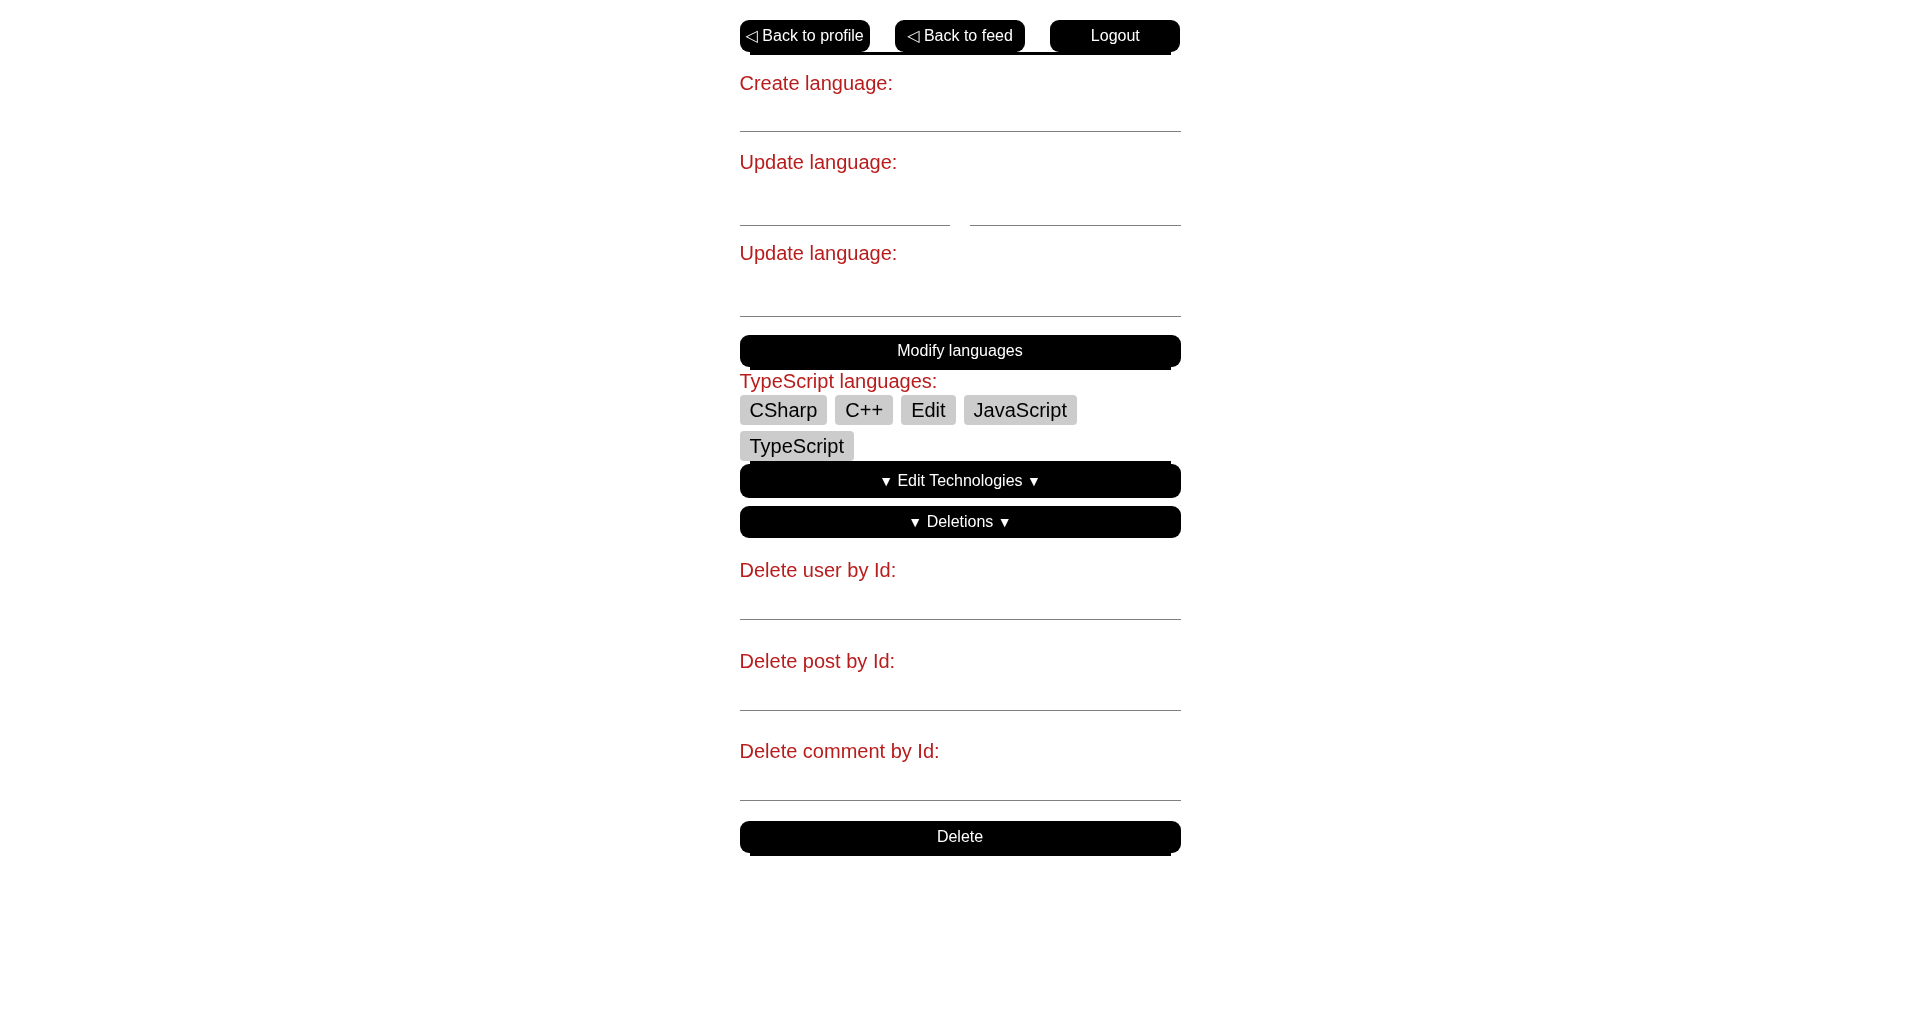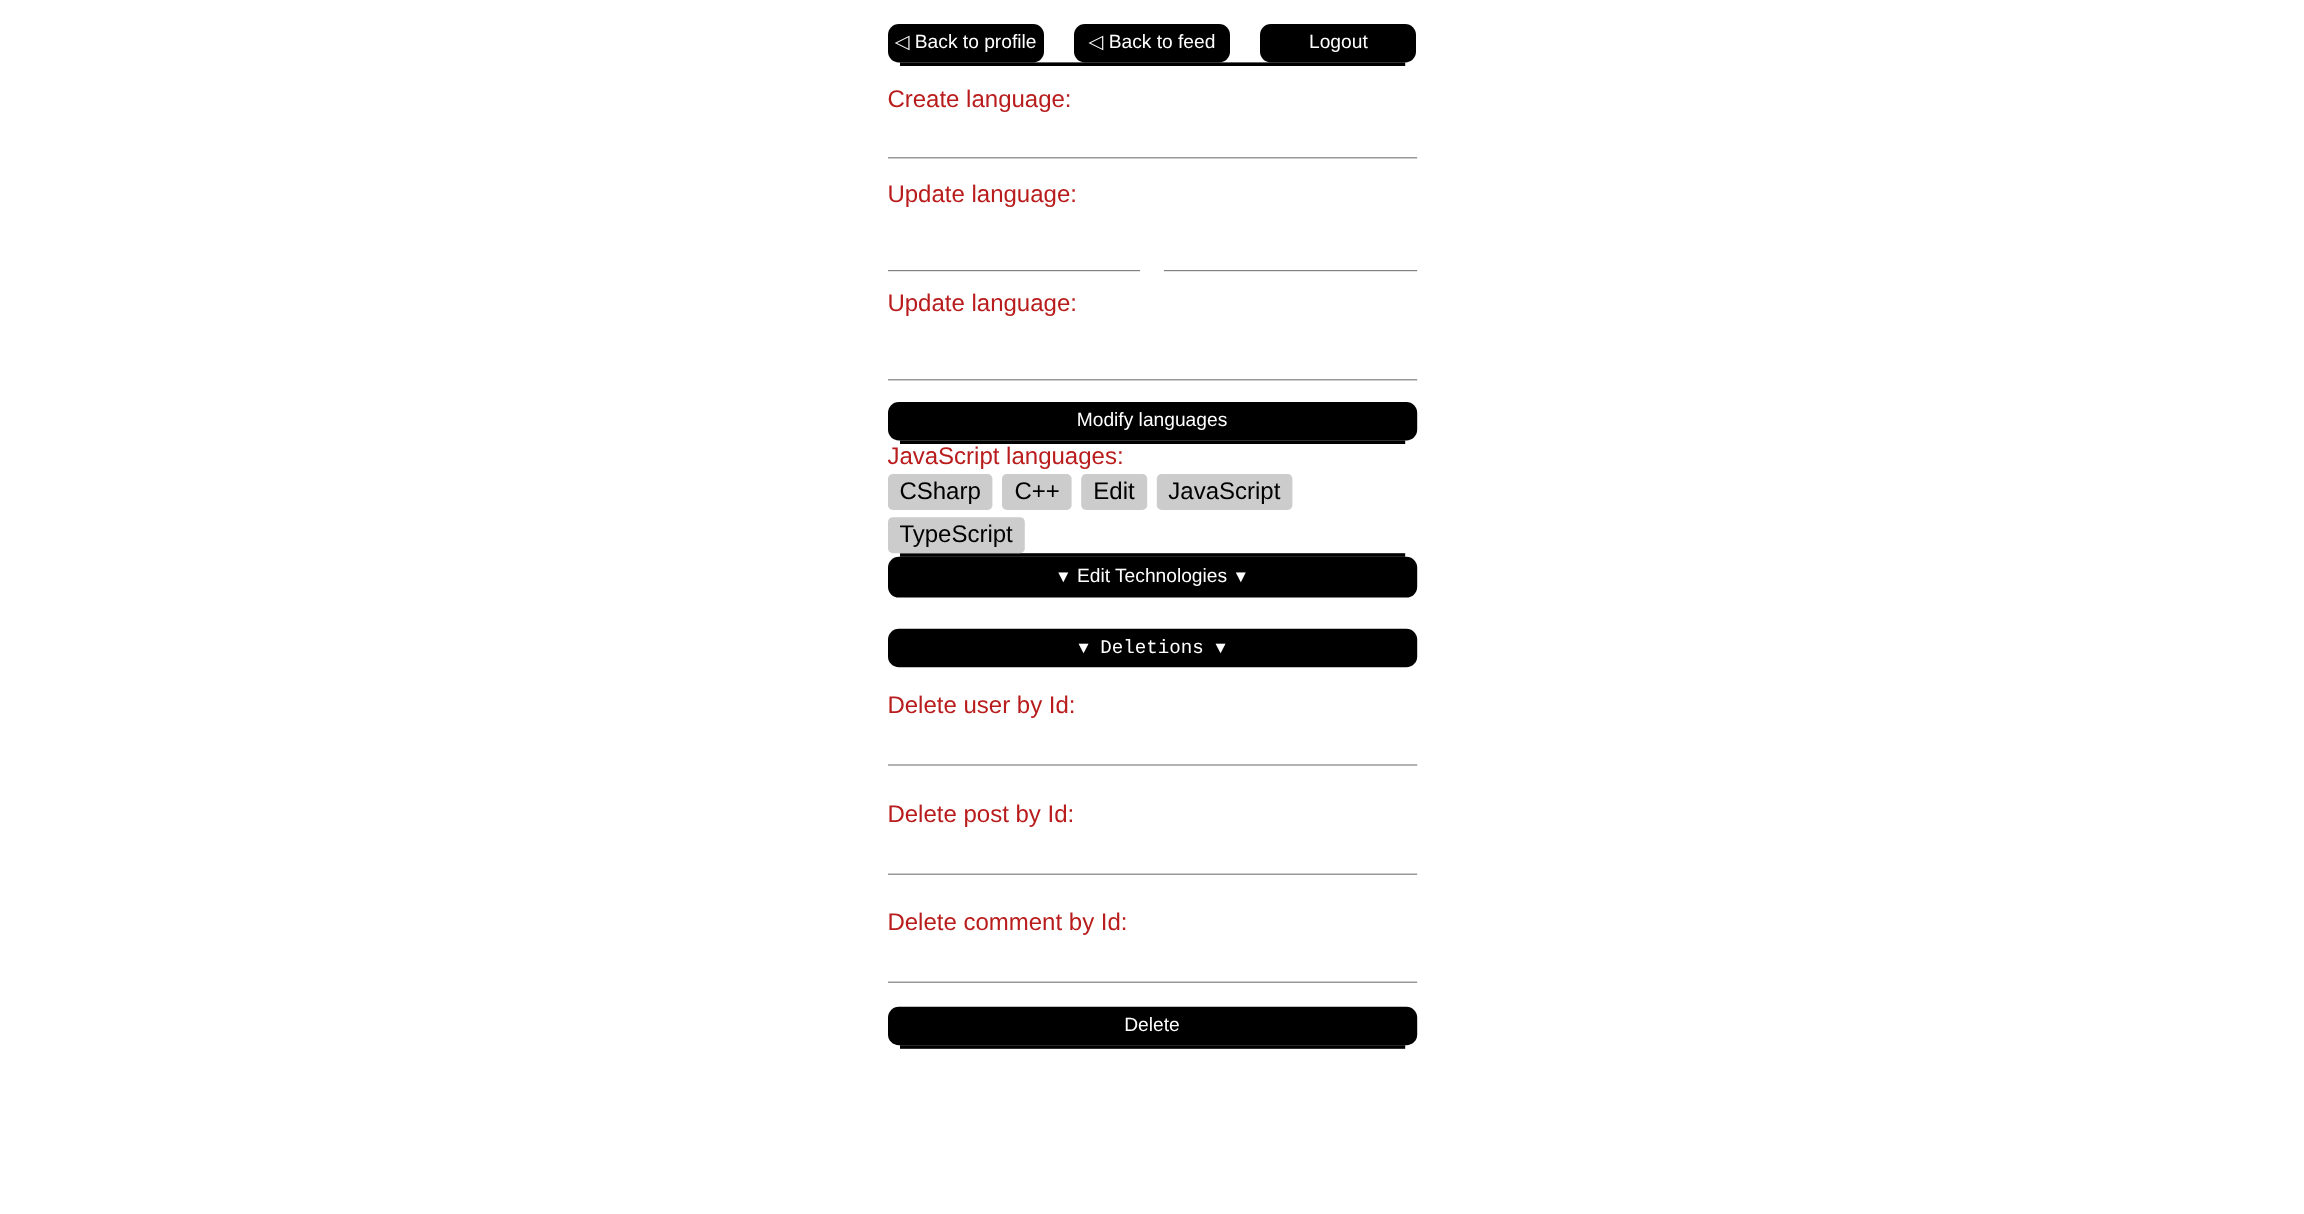--- a/index.html
+++ b/index.html
@@ -86,21 +86,21 @@
   .input-delete-l { height: 52px; }
   .input-del      { height: 38px; }
   .mt-17 { margin-top: 17px; }
   .mt-19 { margin-top: 19px; }
   .mt-16 { margin-top: 16px; }
   .mt-18 { margin-top: 18px; }
   .mt-20 { margin-top: 20px; }
   .mt-21 { margin-top: 21px; }
   .mt-29 { margin-top: 29px; }
   .mt-30 { margin-top: 30px; }
-  .mt-10 { margin-top: 26px; font-family: Liberation Mono, monospace; }
+  .mt-10 { margin-top: 8px; }
   .update-row {
     display: flex;
     gap: 20px;
   }
   .update-row .underline-input { flex: 1; }
 
   
   .avail-label { margin-top: 0; }
   .tags {
     margin-top: 2px;
@@ -152,21 +152,21 @@
         <input class="underline-input input-tall" type="text" value="" style="">
       </div>
 
       <label class="field-label mt-16">Update language:</label>
       <input class="underline-input input-delete-l" type="text" value="" style="">
 
       <button class="btn btn-full btn-action mt-18">Modify languages</button>
 
       <hr class="sep sep-modify">
 
-      <label class="field-label avail-label">JavaScript languages:</label>
+      <label class="field-label avail-label">TypeScript languages:</label>
       <div class="tags">
           <span class="tag">CSharp</span>
           <span class="tag">C++</span>
           <span class="tag">Edit</span>
           <span class="tag">JavaScript</span>
           <span class="tag">TypeScript</span>
         </div>
 
       <hr class="sep sep-langs">
     </div>

